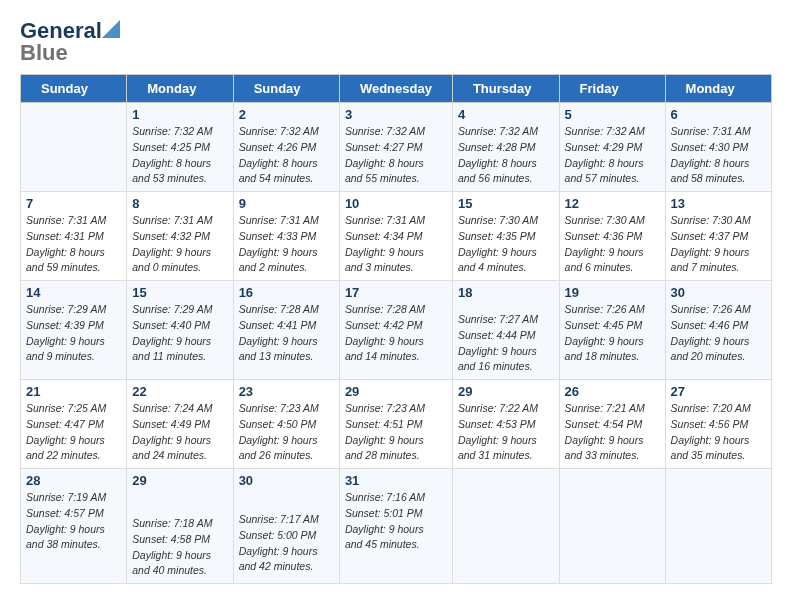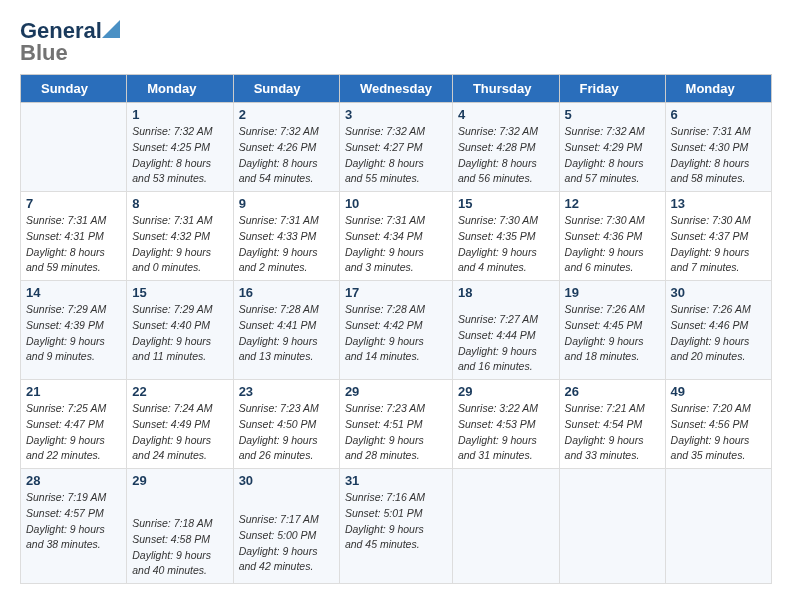--- a/index.html
+++ b/index.html
@@ -283,34 +283,34 @@
         </td>
         <td>
           <span class="day-number">29</span>
           <div class="day-info" style="white-space: pre-line;">Sunrise: 7:23 AM
 Sunset: 4:51 PM
 Daylight: 9 hours
 and 28 minutes.</div>
         </td>
         <td>
           <span class="day-number">29</span>
-          <div class="day-info" style="white-space: pre-line;">Sunrise: 3:22 AM
+          <div class="day-info" style="white-space: pre-line;">Sunrise: 7:22 AM
 Sunset: 4:53 PM
 Daylight: 9 hours
 and 31 minutes.</div>
         </td>
         <td>
           <span class="day-number">26</span>
           <div class="day-info" style="white-space: pre-line;">Sunrise: 7:21 AM
 Sunset: 4:54 PM
 Daylight: 9 hours
 and 33 minutes.</div>
         </td>
         <td>
-          <span class="day-number">49</span>
+          <span class="day-number">27</span>
           <div class="day-info" style="white-space: pre-line;">Sunrise: 7:20 AM
 Sunset: 4:56 PM
 Daylight: 9 hours
 and 35 minutes.</div>
         </td>
       </tr>
       <tr>
         <td>
           <span class="day-number">28</span>
           <div class="day-info" style="white-space: pre-line;">Sunrise: 7:19 AM

